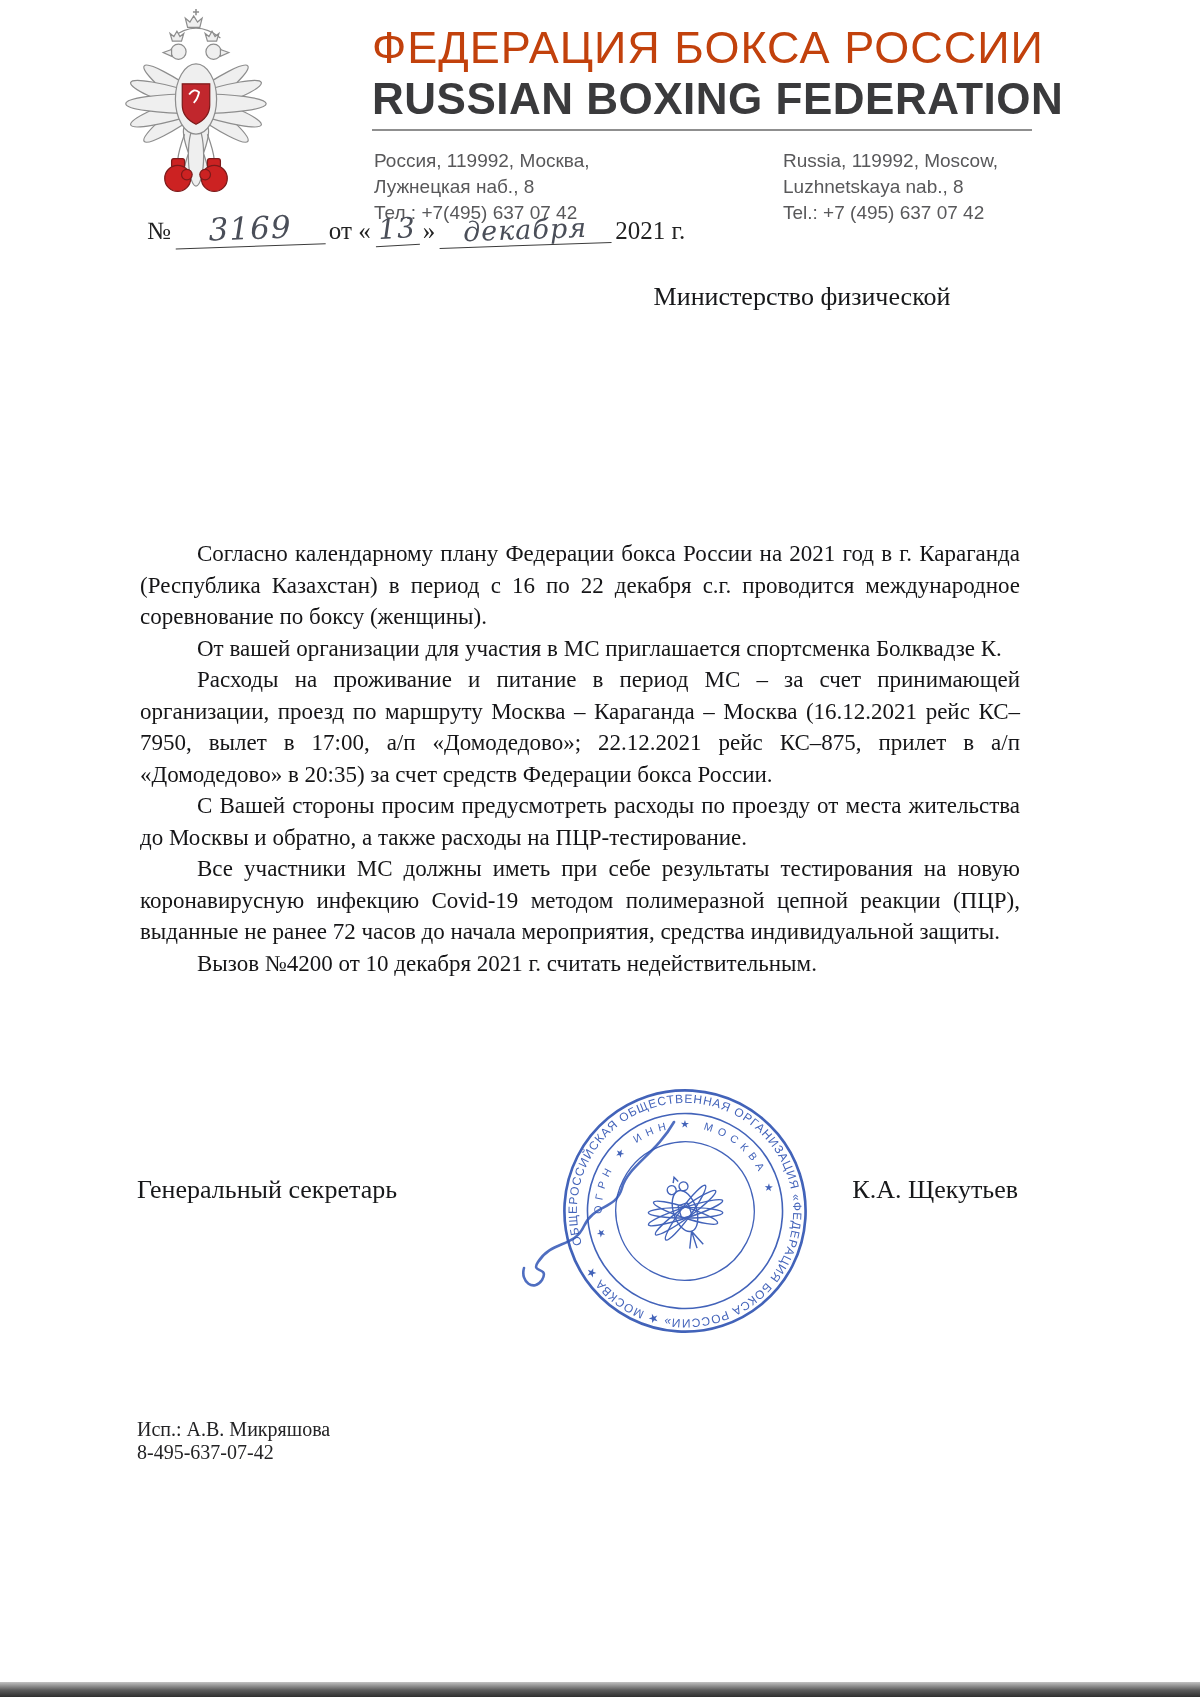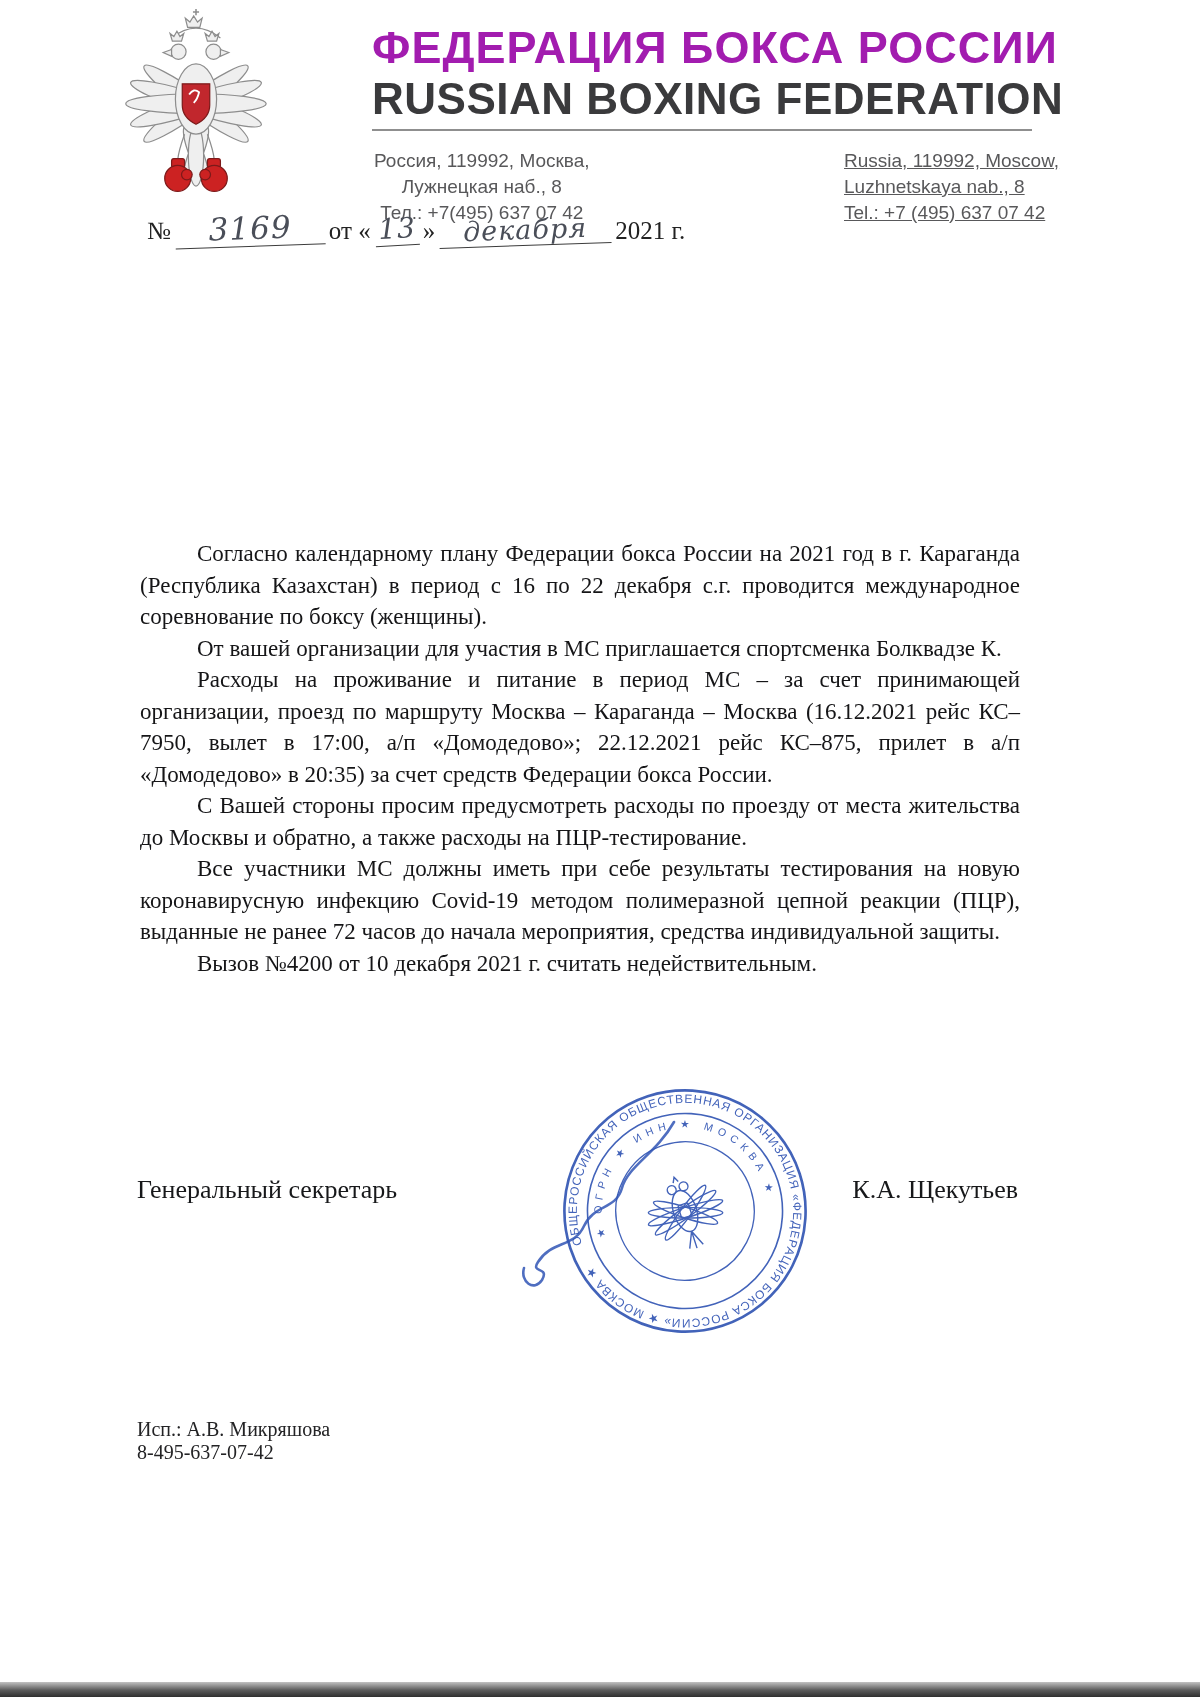--- a/index.html
+++ b/index.html
@@ -7,37 +7,37 @@
   .page {
     position:relative; width:1200px; height:1697px; margin:0 auto;
     background:#ffffff; overflow:hidden;
     font-family:"Liberation Serif", serif; color:#1d1d1f;
   }
 
   
   .coat { position:absolute; left:112px; top:6px; }
   .title-block { position:absolute; left:372px; top:22px; width:676px; }
   .org-ru {
-    font-family:"Liberation Sans", sans-serif; font-weight:700;
-    font-size:45px; line-height:52px; letter-spacing:1px; color:#a21caf;
+    font-family:"Liberation Sans", sans-serif; font-weight:400;
+    font-size:45px; line-height:52px; letter-spacing:1px; color:#c2410c;
     white-space:nowrap;
   }
   .org-en {
     font-family:"Liberation Sans", sans-serif; font-weight:700;
     font-size:44px; line-height:50px; letter-spacing:0.5px; color:#3a3a3c;
     white-space:nowrap;
   }
   .head-rule { width:660px; border-bottom:2px solid #8f8f8f; margin-top:5px; }
   .addr {
     position:absolute; top:148px;
     font-family:"Liberation Sans", sans-serif; font-size:19px; line-height:26px;
     color:#58585a;
   }
-  .addr-ru { left:374px;text-align:center; }
-  .addr-en { left:844px;text-decoration:underline; }
+  .addr-ru { left:374px; }
+  .addr-en { left:783px; }
 
   
   .ref-line {
     position:absolute; left:143px; top:208px;
     font-size:25px; display:flex; align-items:flex-end; color:#222;
   }
   .ref-line .printed { padding:0 4px; }
   .hand {
     font-family:"DejaVu Serif", serif; font-style:italic;
     color:#4a4e58; letter-spacing:1px;
@@ -165,20 +165,21 @@
     <span class="printed">№</span>
     <span class="hand hand-no">3169</span>
     <span class="printed">от «</span>
     <span class="hand hand-day">13</span>
     <span class="printed">»</span>
     <span class="hand hand-month">декабря</span>
     <span class="printed">2021 г.</span>
   </div>
 
   <div class="recipient">
+    <div>Министерство физической</div>
   </div>
 
   <div class="body-text">
     <p>Согласно календарному плану Федерации бокса России на 2021 год в г. Караганда (Республика Казахстан) в период с 16 по 22 декабря с.г. проводится международное соревнование по боксу (женщины).</p>
     <p>От вашей организации для участия в МС приглашается спортсменка Болквадзе К.</p>
     <p>Расходы на проживание и питание в период МС – за счет принимающей организации, проезд по маршруту Москва – Караганда – Москва (16.12.2021 рейс КС–7950, вылет в 17:00, а/п «Домодедово»; 22.12.2021 рейс КС–875, прилет в а/п «Домодедово» в 20:35) за счет средств Федерации бокса России.</p>
     <p>С Вашей стороны просим предусмотреть расходы по проезду от места жительства до Москвы и обратно, а также расходы на ПЦР-тестирование.</p>
     <p>Все участники МС должны иметь при себе результаты тестирования на новую коронавирусную инфекцию Covid-19 методом полимеразной цепной реакции (ПЦР), выданные не ранее 72 часов до начала мероприятия, средства индивидуальной защиты.</p>
     <p>Вызов №4200 от 10 декабря 2021 г. считать недействительным.</p>
   </div>

